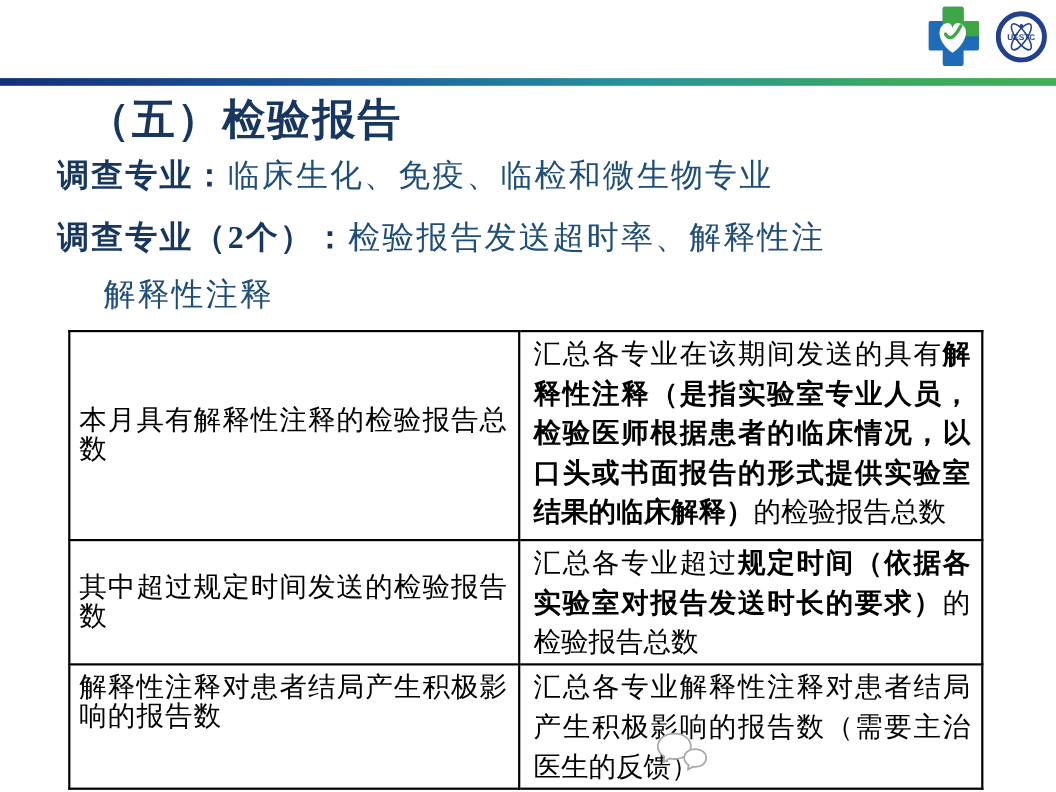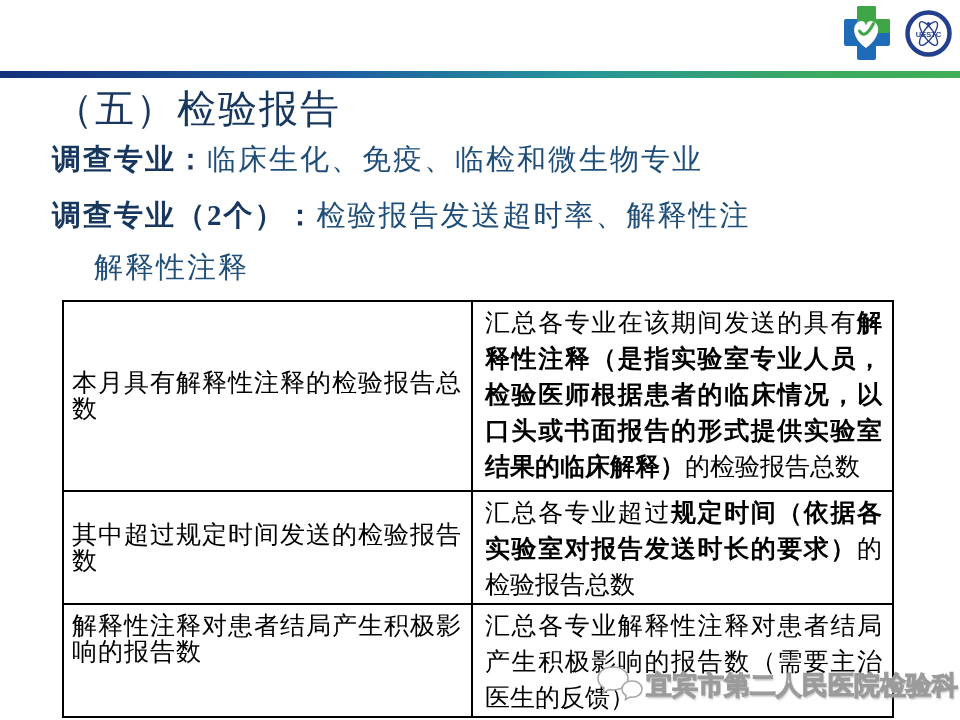--- a/index.html
+++ b/index.html
@@ -7,22 +7,22 @@
     width:960px;height:720px;position:relative;background:#ffffff;
     font-family:"Liberation Serif","DejaVu Serif",serif;
     overflow:hidden;
   }
   .top-line{
     position:absolute;left:0;top:71px;width:960px;height:7px;
     background:linear-gradient(to right,#14307B 0%,#1D5EA0 35%,#27949B 60%,#3BA95F 85%,#41AE57 100%);
   }
   .logos{position:absolute;top:6px;right:8px;display:flex;align-items:center;gap:15px;}
   .page-title{
-    position:absolute;left:54px;top:82px;margin:0;
-    font-size:39px;font-weight:normal;color:#17375E;letter-spacing:2px;white-space:nowrap;
+    position:absolute;left:79px;top:82px;margin:0;
+    font-size:39px;font-weight:bold;color:#17375E;letter-spacing:2px;white-space:nowrap;
   }
   .head-line{position:absolute;left:52px;font-size:29px;color:#1F4E79;white-space:nowrap;letter-spacing:2px;}
   .head-line .bold-label{font-weight:bold;color:#17375E;}
   .line-major{top:140px;}
   .line-metric{top:196px;}
   .line-metric-wrap{left:94px;top:248px;}
   table.def-table{
     position:absolute;left:62px;top:300px;width:790px;
     border-collapse:collapse;table-layout:fixed;
   }
@@ -117,16 +117,15 @@
         </td>
       </tr>
     </tbody>
   </table>
 
   <div class="watermark">
     <svg width="48" height="44" viewBox="0 0 48 44">
       <path d="M17 4 C8 4 2 9 2 15.5 C2 19.5 4.5 22.8 8 24.8 L7 30 L13 26.5 C14.3 26.8 15.6 27 17 27 C26 27 32 22 32 15.5 C32 9 26 4 17 4 Z" fill="#ffffff" stroke="#a8a8a8" stroke-width="1.6"></path>
       <path d="M36 18 C30 18 26 21.5 26 26 C26 28.8 27.6 31 30 32.5 L29.5 36.5 L34 34 C34.7 34.1 35.3 34.2 36 34.2 C42 34.2 46 30.6 46 26 C46 21.5 42 18 36 18 Z" fill="#ffffff" stroke="#a8a8a8" stroke-width="1.6"></path>
     </svg>
-    <span class="watermark-text">宜宾市第二人民医院检验科</span>
   </div>
 
 </div>
 
 </body></html>

